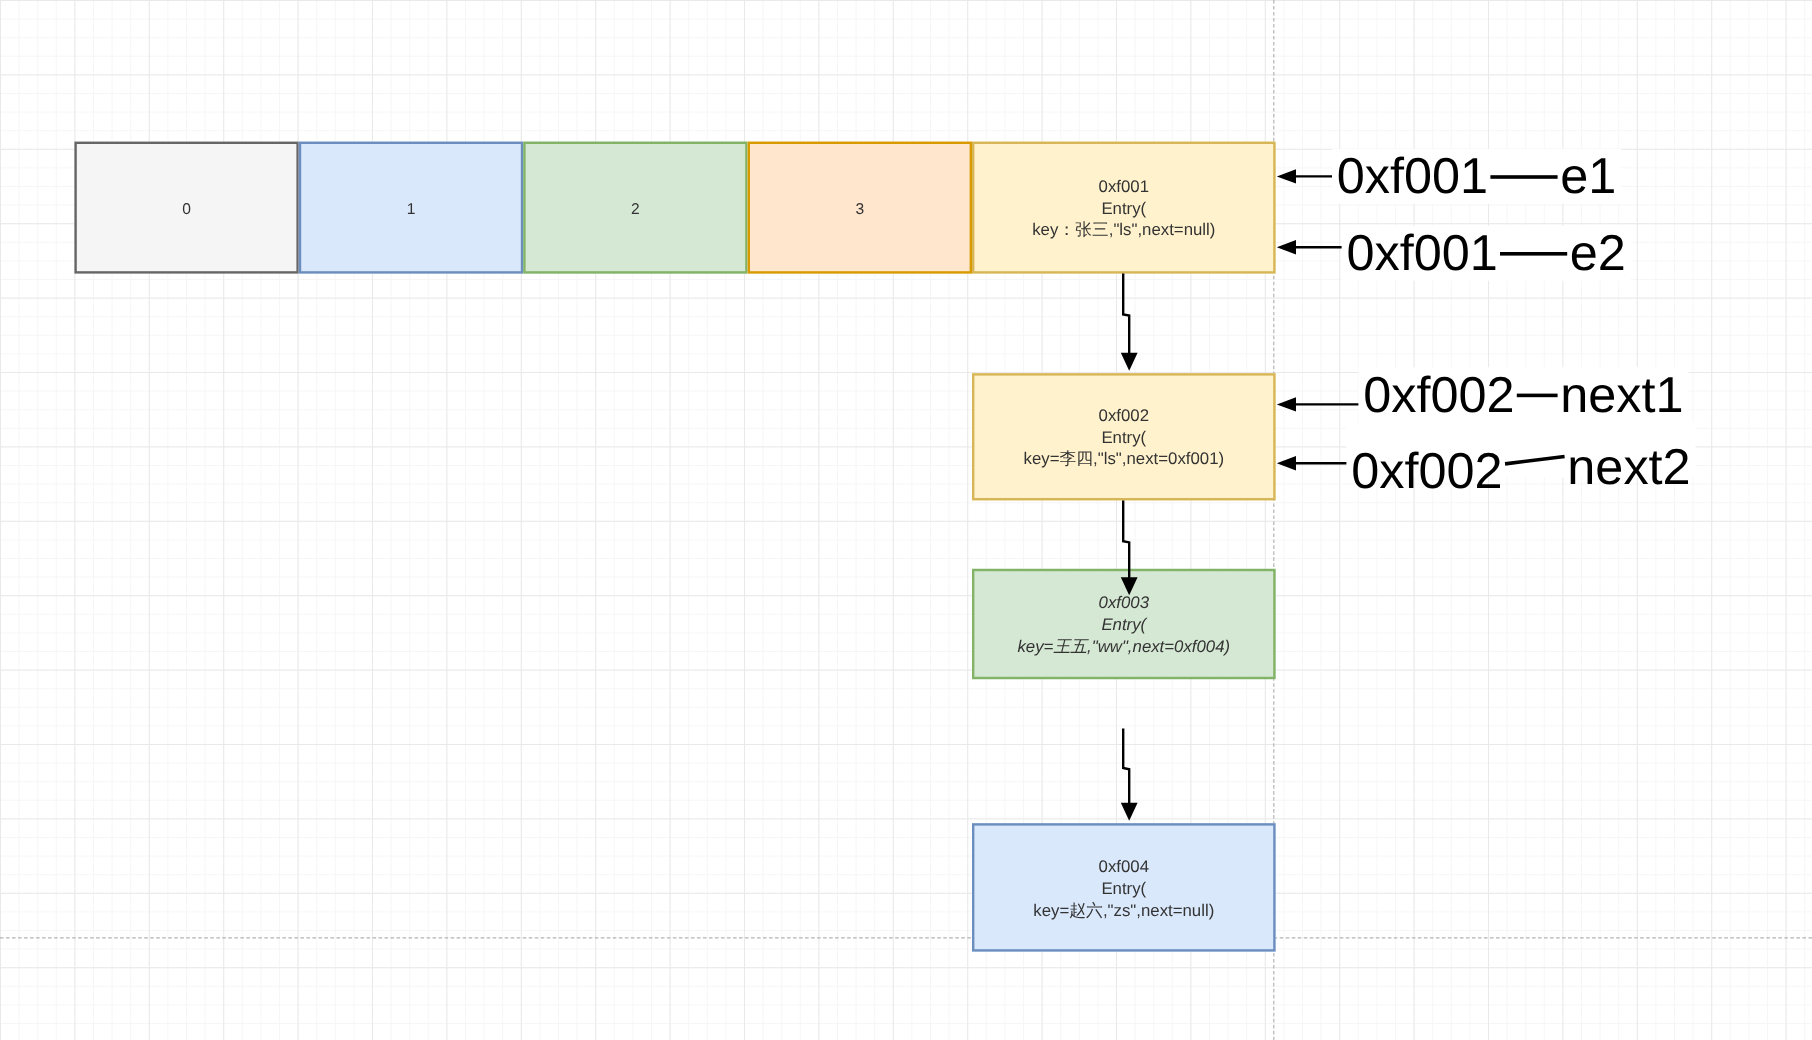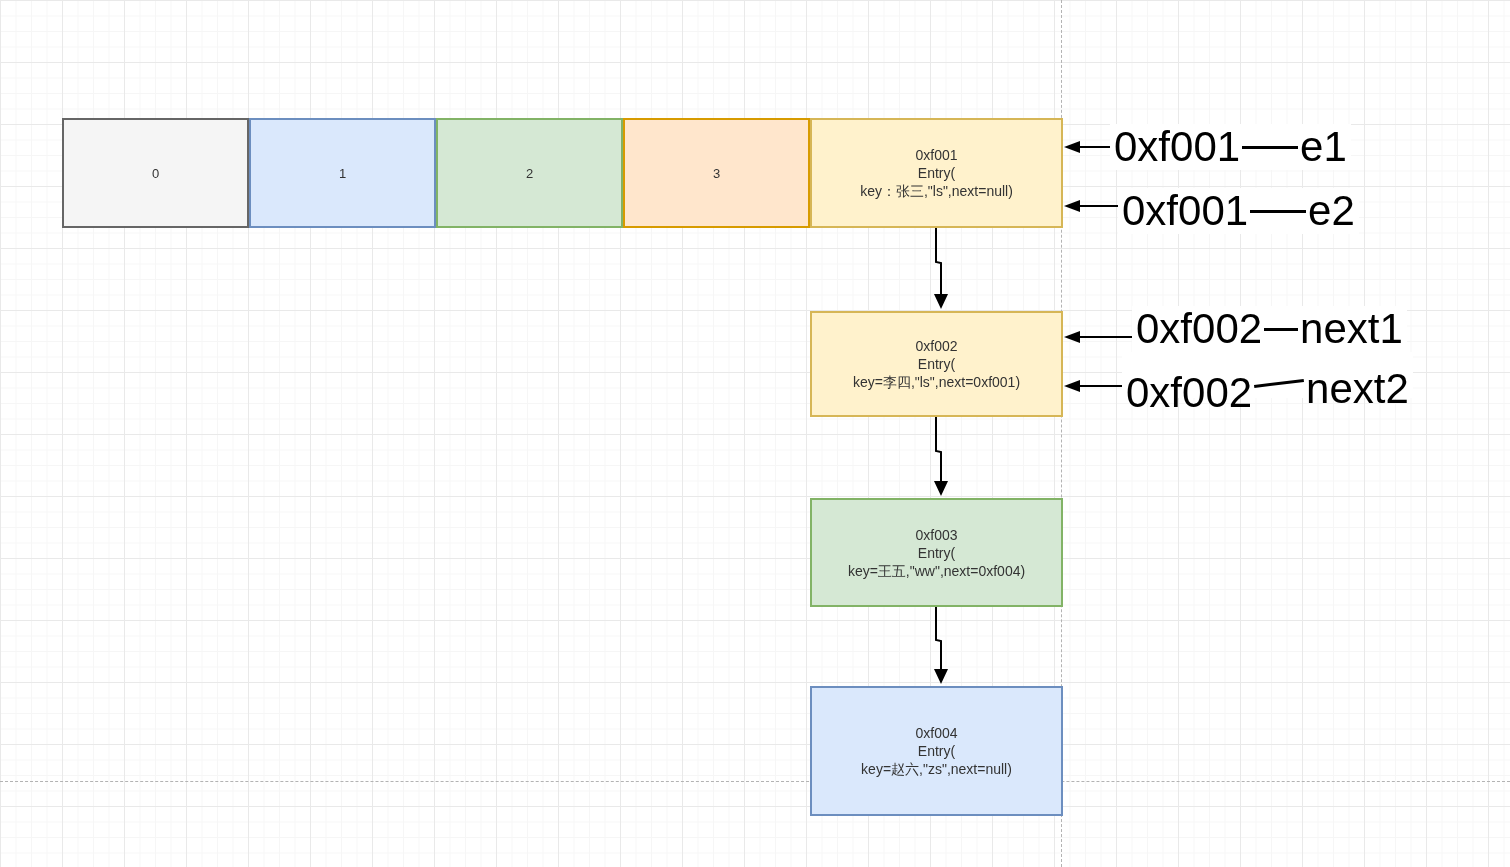--- a/index.html
+++ b/index.html
@@ -71,22 +71,22 @@
     font-size: 14px;
     line-height: 18px;
     color: #333333;
     z-index: 2;
   }
   .node.n-yellow { background:#fff2cc; border-color:#d6b656; }
   .node.n-green  { background:#d5e8d4; border-color:#82b366; }
   .node.n-blue   { background:#dae8fc; border-color:#6c8ebf; }
   #node-0xf001 { top: 118px; height: 110px; }
   #node-0xf002 { top: 311px; height: 106px; }
-  #node-0xf003 { top: 498px; height: 109px; }
-  #node-0xf004 { top: 686px; height: 130px; }
+  #node-0xf003 { top: 474px; height: 92px; font-style: italic; }
+  #node-0xf004 { top: 686px; height: 107px; }
   
   .arrows {
     position: absolute;
     left: 0; top: 0;
     width: 1510px; height: 867px;
     z-index: 3;
     pointer-events: none;
   }
   
   .ptr-label {

